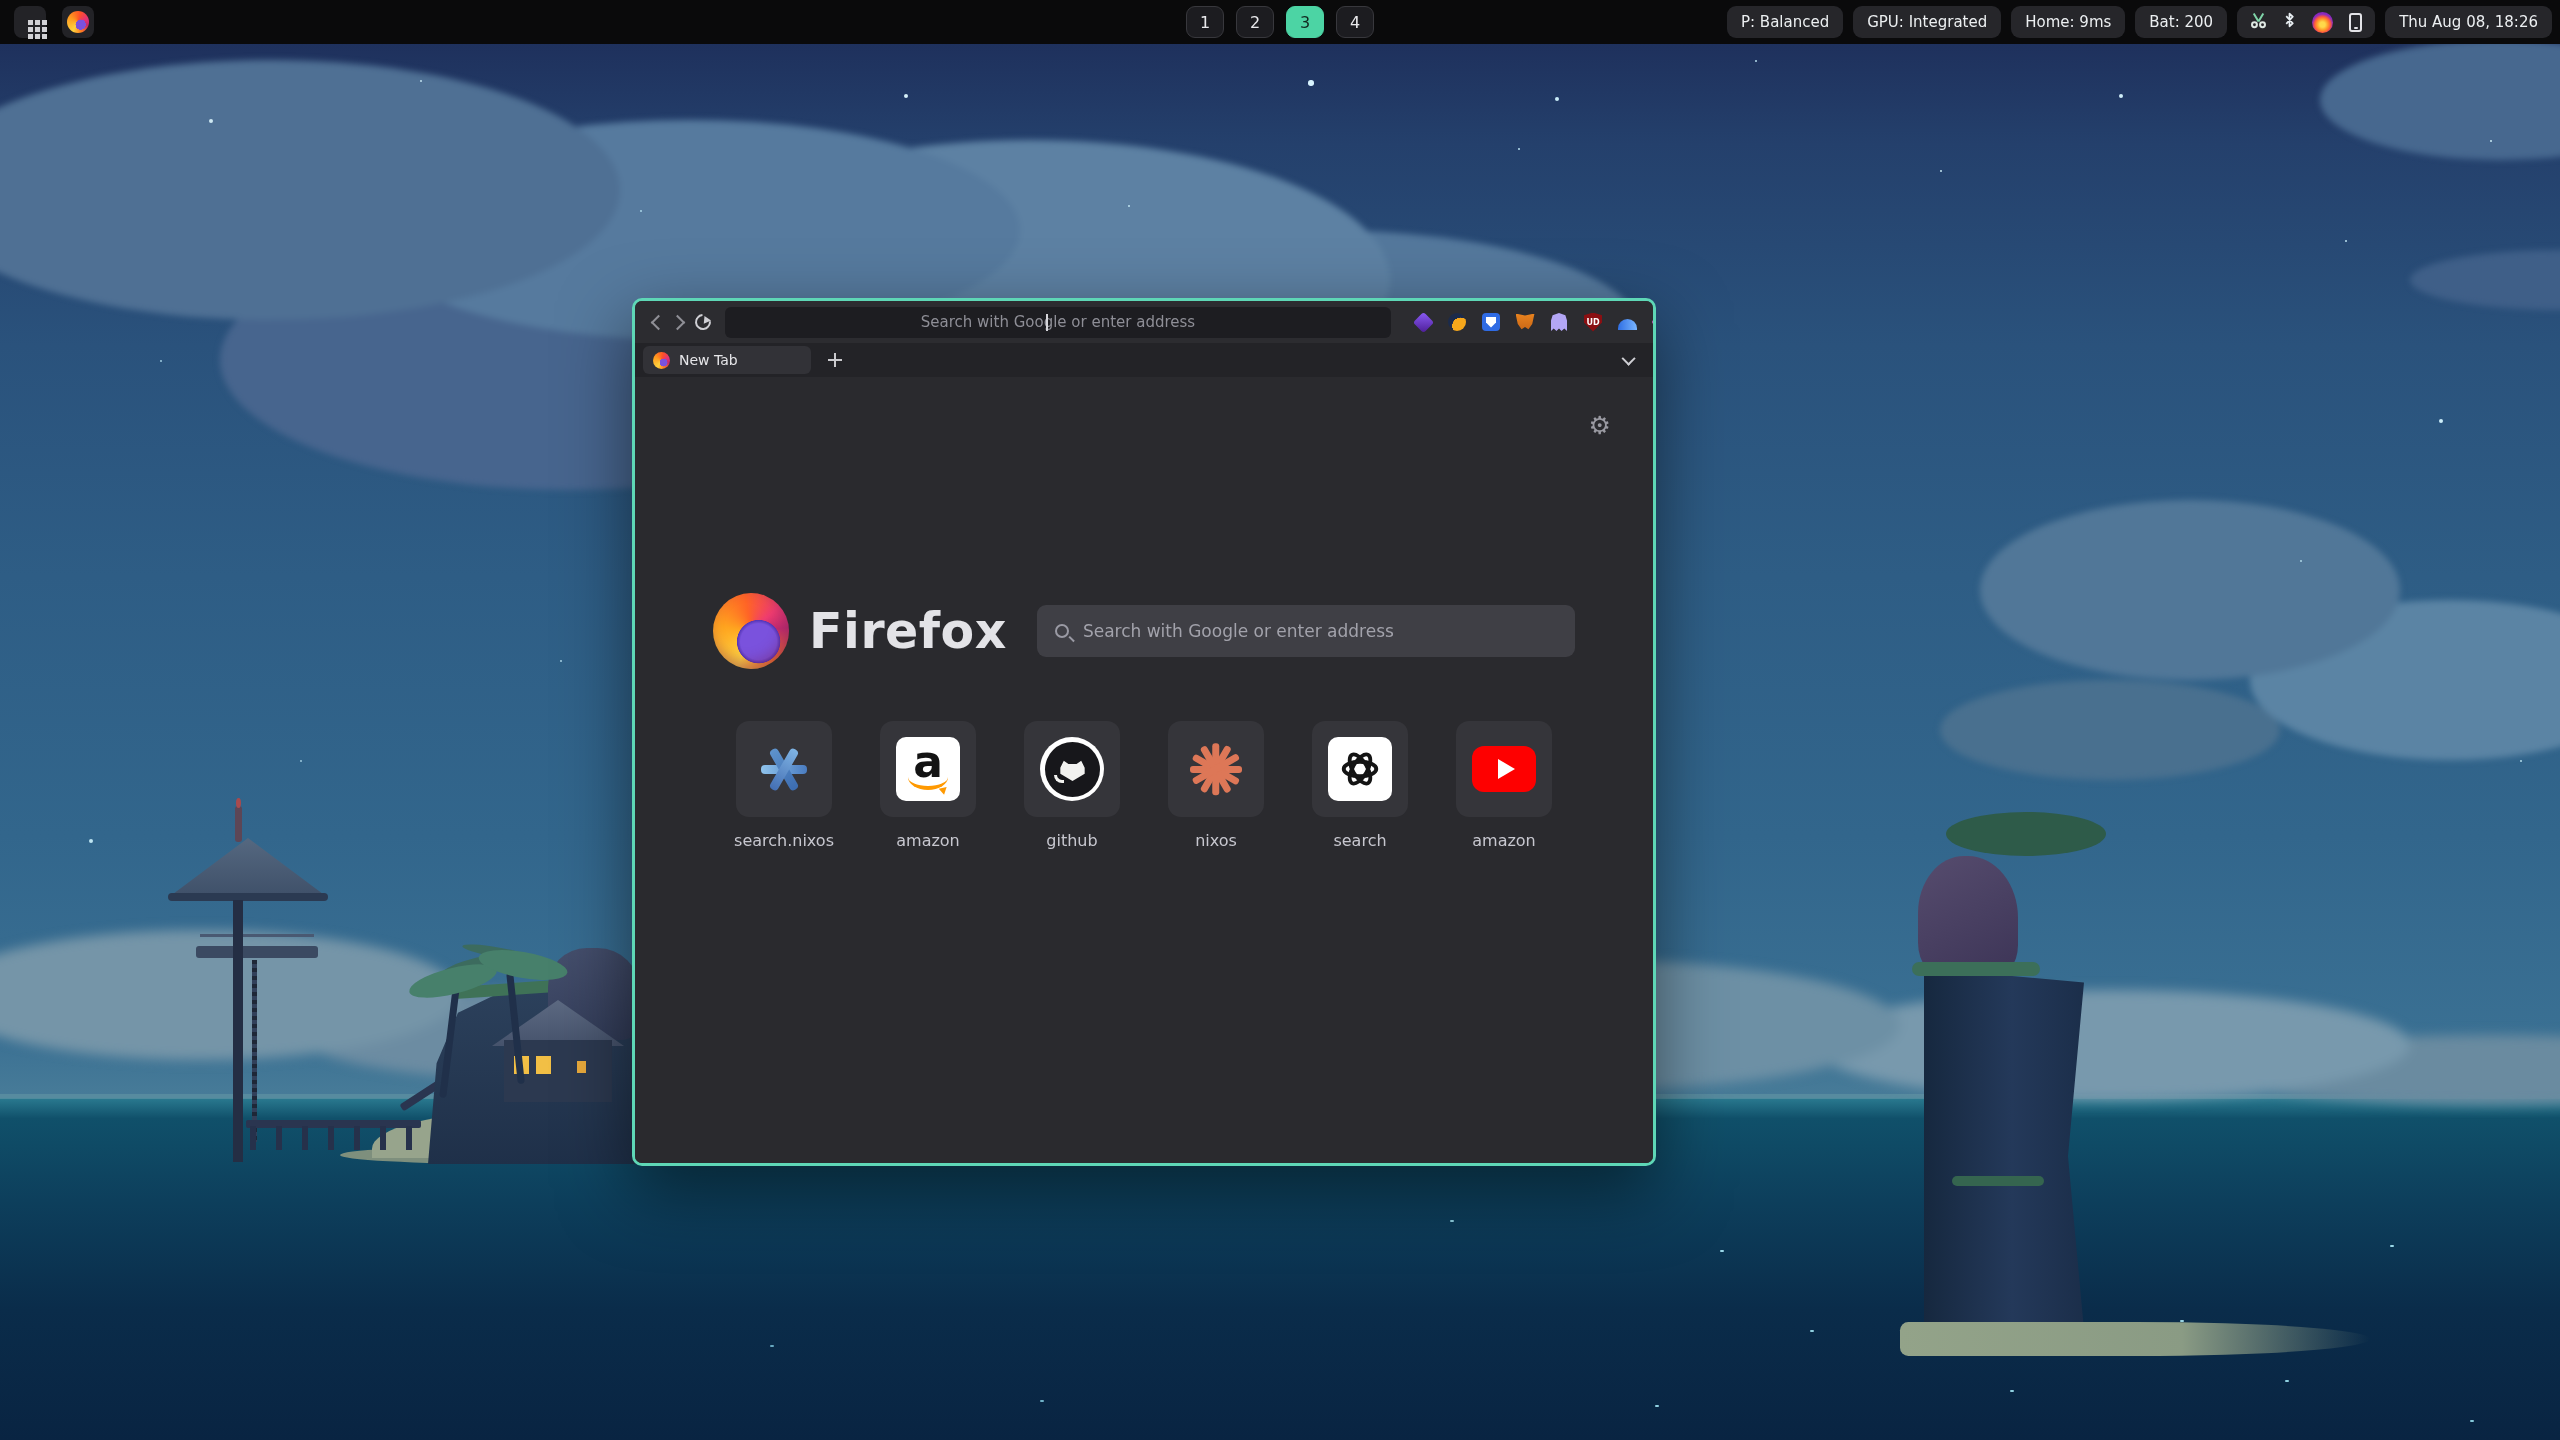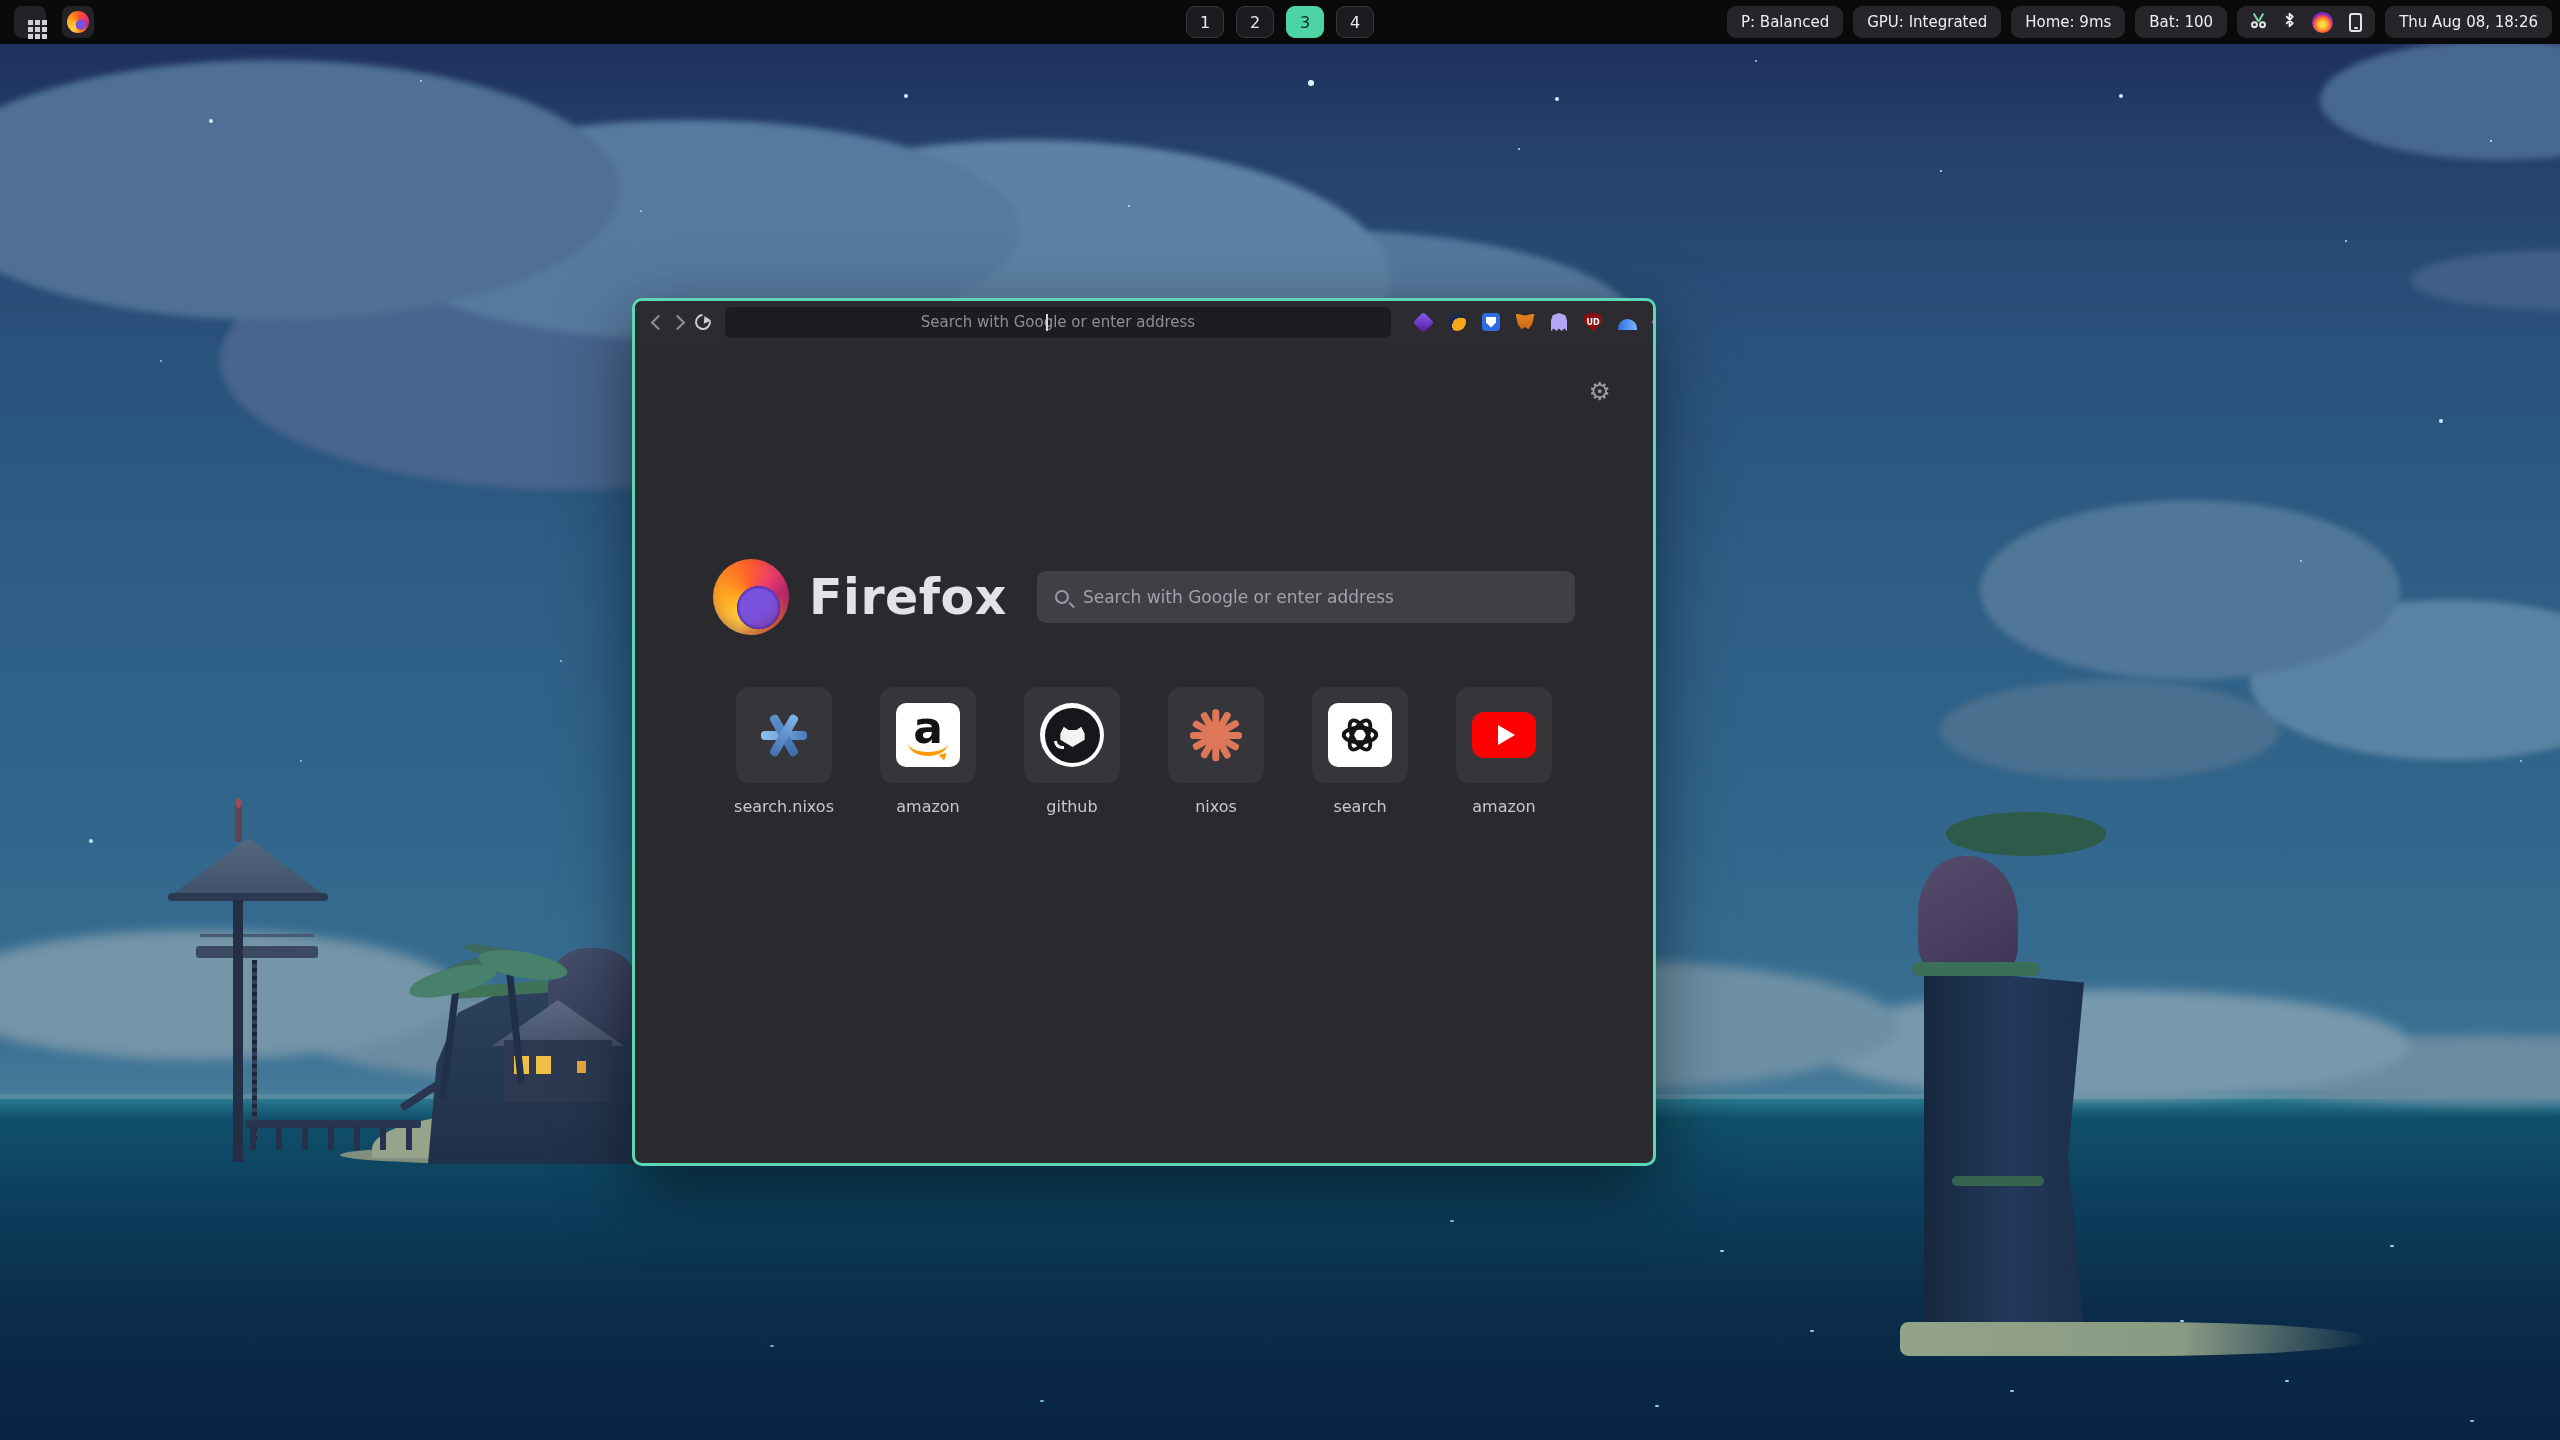--- a/index.html
+++ b/index.html
@@ -214,21 +214,21 @@
     <div class="workspaces">
       <div class="ws">1</div>
       <div class="ws">2</div>
       <div class="ws active">3</div>
       <div class="ws">4</div>
     </div>
     <div class="tb-right">
       <div class="pill">P: Balanced</div>
       <div class="pill">GPU: Integrated</div>
       <div class="pill">Home: 9ms</div>
-      <div class="pill">Bat: 100</div>
+      <div class="pill">Bat: 200</div>
       <div class="traypill">
         <span>
           <svg width="17" height="17" viewBox="0 0 16 16">
               <g fill="none" stroke-width="1.9">
                 <path d="M3.5 1.5 L8 9 M12.5 1.5 L8 9" stroke="#7fd4a8"></path>
                 <circle cx="4.2" cy="12" r="2.3" stroke="#dfe8e3"></circle>
                 <circle cx="11.8" cy="12" r="2.3" stroke="#dfe8e3"></circle>
               </g>
             </svg>
         </span>
@@ -304,20 +304,28 @@
           </div>
         <div>
             <div class="maxsq"></div>
           </div>
         <div>
             <div class="closex"></div>
           </div>
       </div>
     </div>
 
+    <div class="tabbar">
+      <div class="tab">
+        <div class="favicon"></div>
+        <span class="tab-label">New Tab</span>
+      </div>
+      <div class="newtab-btn"></div>
+      <div class="tablist-chev"></div>
+    </div>
 
     <div class="content">
       <div class="gear">⚙</div>
       <div class="hero">
         <div class="foxlogo"></div>
         <div class="wordmark">Firefox</div>
         <div class="pagesearch">
           <div class="mag"></div>
           <span class="ph">Search with Google or enter address</span>
         </div>

